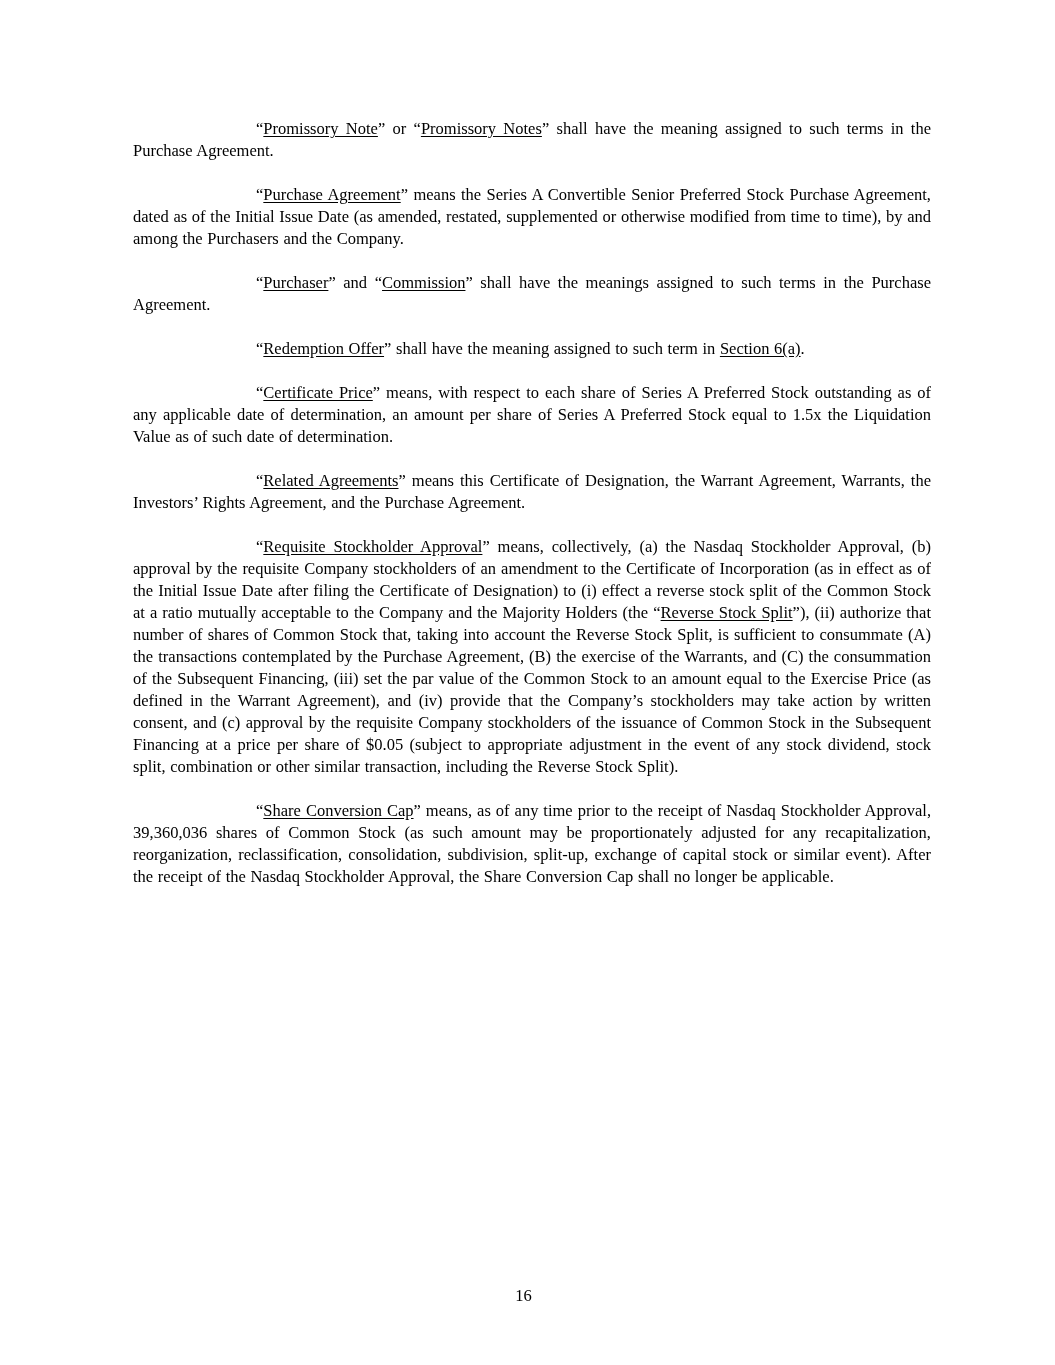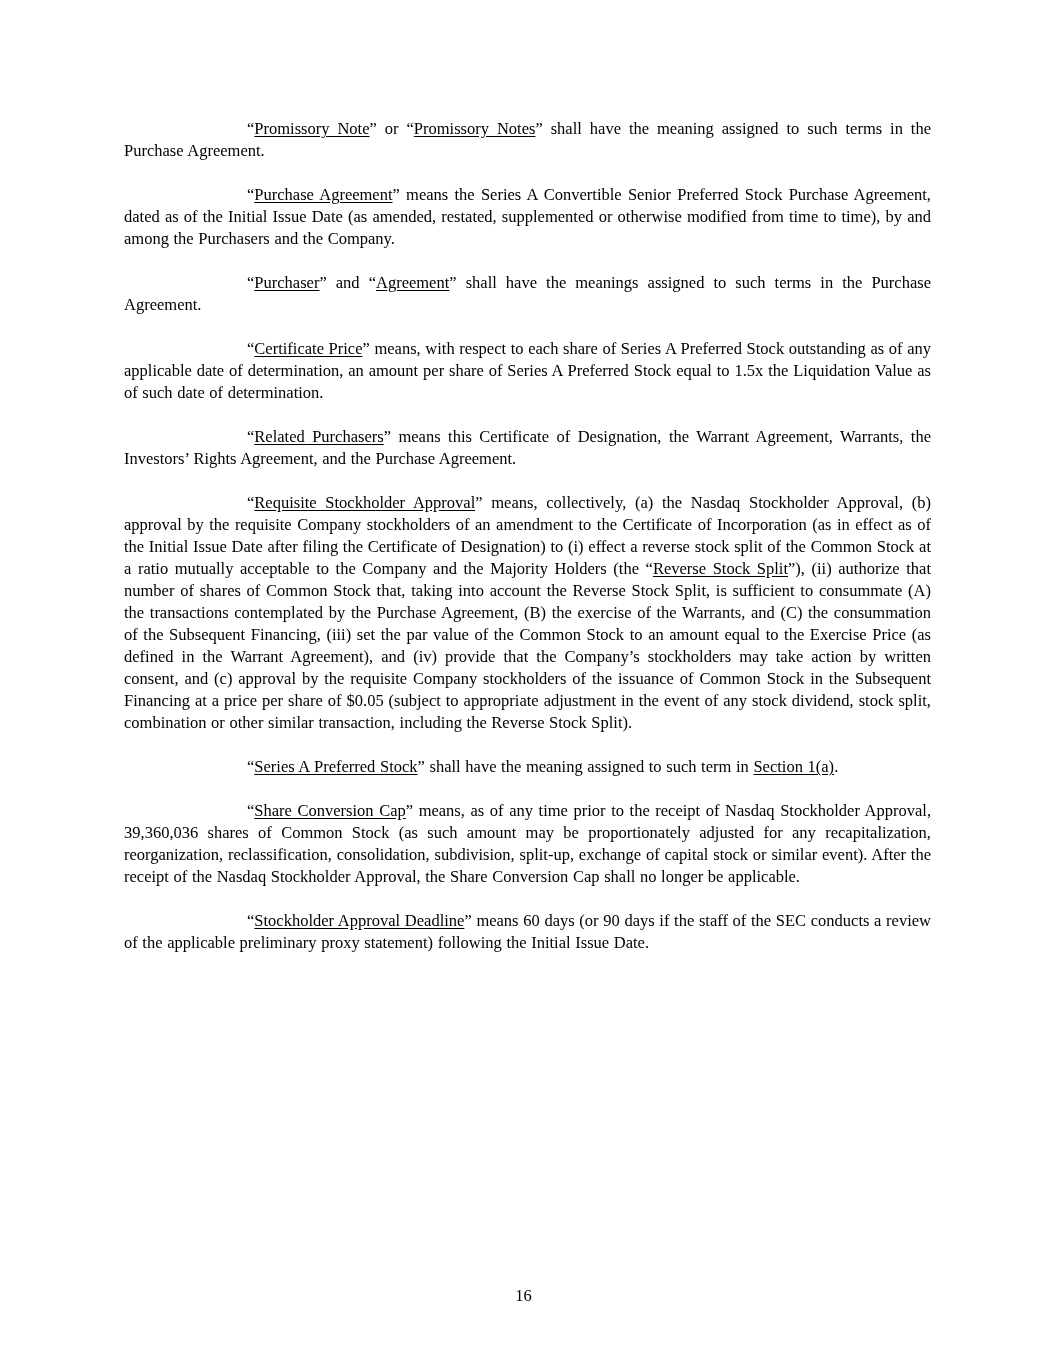--- a/index.html
+++ b/index.html
@@ -12,21 +12,21 @@
     color: #000000;
     overflow: hidden;
   }
   .page {
     position: absolute;
     top: 0; left: 0; right: 0; bottom: 0;
     padding: 118px 124px 0 124px;
     box-sizing: border-box;
   }
   .para {
-    margin: 0 0 22px 0;
+    margin: 0 0 22px 9px;
     font-size: 16.5px;
     line-height: 22px;
     text-align: justify;
     text-indent: 123px;
     word-spacing: 0.5px;
   }
   .underline {
     text-decoration: underline;
     text-underline-offset: 2px;
   }
@@ -39,22 +39,21 @@
     line-height: 22px;
   }
 </style>
 </head>
 <body>
 
 <div class="page">
   <div>
       <p class="para"><span>“</span><span class="underline">Promissory Note</span><span>” or “</span><span class="underline">Promissory Notes</span><span>” shall have the meaning assigned to such terms in the Purchase Agreement.</span></p>
       <p class="para"><span>“</span><span class="underline">Purchase Agreement</span><span>” means the Series A Convertible Senior Preferred Stock Purchase Agreement, dated as of the Initial Issue Date (as amended, restated, supplemented or otherwise modified from time to time), by and among the Purchasers and the Company.</span></p>
-      <p class="para"><span>“</span><span class="underline">Purchaser</span><span>” and “</span><span class="underline">Agreement</span><span>” shall have the meanings assigned to such terms in the Purchase Agreement.</span></p>
+      <p class="para"><span>“</span><span class="underline">Purchaser</span><span>” and “</span><span class="underline">Commission</span><span>” shall have the meanings assigned to such terms in the Purchase Agreement.</span></p>
+      <p class="para"><span>“</span><span class="underline">Redemption Offer</span><span>” shall have the meaning assigned to such term in </span><span class="underline">Section 6(a)</span><span>.</span></p>
       <p class="para"><span>“</span><span class="underline">Certificate Price</span><span>” means, with respect to each share of Series A Preferred Stock outstanding as of any applicable date of determination, an amount per share of Series A Preferred Stock equal to 1.5x the Liquidation Value as of such date of determination.</span></p>
-      <p class="para"><span>“</span><span class="underline">Related Purchasers</span><span>” means this Certificate of Designation, the Warrant Agreement, Warrants, the Investors’ Rights Agreement, and the Purchase Agreement.</span></p>
+      <p class="para"><span>“</span><span class="underline">Related Agreements</span><span>” means this Certificate of Designation, the Warrant Agreement, Warrants, the Investors’ Rights Agreement, and the Purchase Agreement.</span></p>
       <p class="para"><span>“</span><span class="underline">Requisite Stockholder Approval</span><span>” means, collectively, (a) the Nasdaq Stockholder Approval, (b) approval by the requisite Company stockholders of an amendment to the Certificate of Incorporation (as in effect as of the Initial Issue Date after filing the Certificate of Designation) to (i) effect a reverse stock split of the Common Stock at a ratio mutually acceptable to the Company and the Majority Holders (the “</span><span class="underline">Reverse Stock Split</span><span>”), (ii) authorize that number of shares of Common Stock that, taking into account the Reverse Stock Split, is sufficient to consummate (A) the transactions contemplated by the Purchase Agreement, (B) the exercise of the Warrants, and (C) the consummation of the Subsequent Financing, (iii) set the par value of the Common Stock to an amount equal to the Exercise Price (as defined in the Warrant Agreement), and (iv) provide that the Company’s stockholders may take action by written consent, and (c) approval by the requisite Company stockholders of the issuance of Common Stock in the Subsequent Financing at a price per share of $0.05 (subject to appropriate adjustment in the event of any stock dividend, stock split, combination or other similar transaction, including the Reverse Stock Split).</span></p>
-      <p class="para"><span>“</span><span class="underline">Series A Preferred Stock</span><span>” shall have the meaning assigned to such term in </span><span class="underline">Section 1(a)</span><span>.</span></p>
       <p class="para"><span>“</span><span class="underline">Share Conversion Cap</span><span>” means, as of any time prior to the receipt of Nasdaq Stockholder Approval, 39,360,036 shares of Common Stock (as such amount may be proportionately adjusted for any recapitalization, reorganization, reclassification, consolidation, subdivision, split-up, exchange of capital stock or similar event). After the receipt of the Nasdaq Stockholder Approval, the Share Conversion Cap shall no longer be applicable.</span></p>
-      <p class="para"><span>“</span><span class="underline">Stockholder Approval Deadline</span><span>” means 60 days (or 90 days if the staff of the SEC conducts a review of the applicable preliminary proxy statement) following the Initial Issue Date.</span></p>
     </div>
   <div class="footer">16</div>
 </div>
 
 </body></html>

